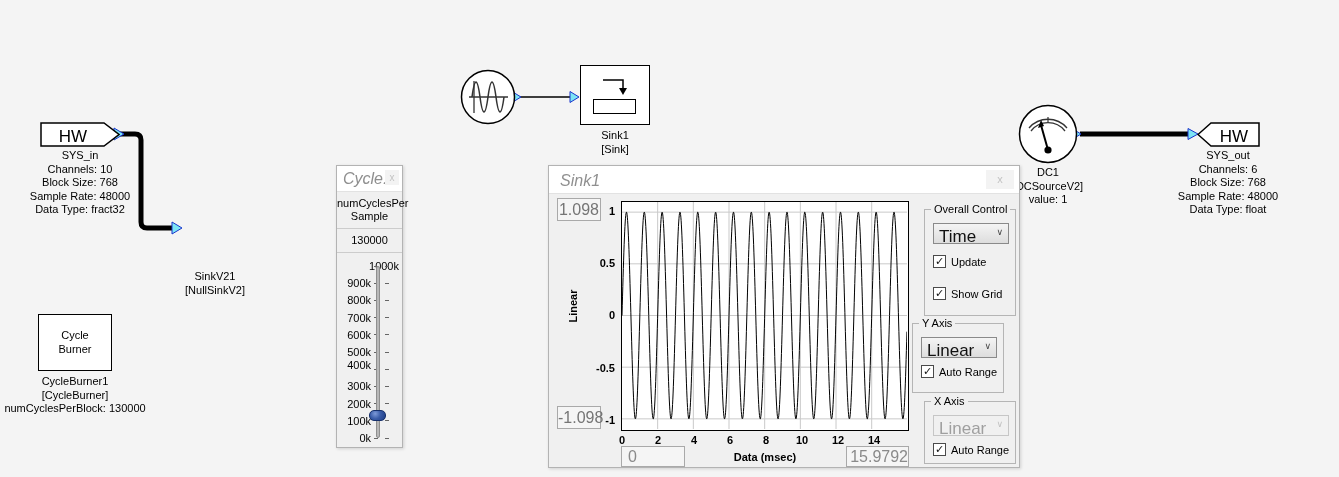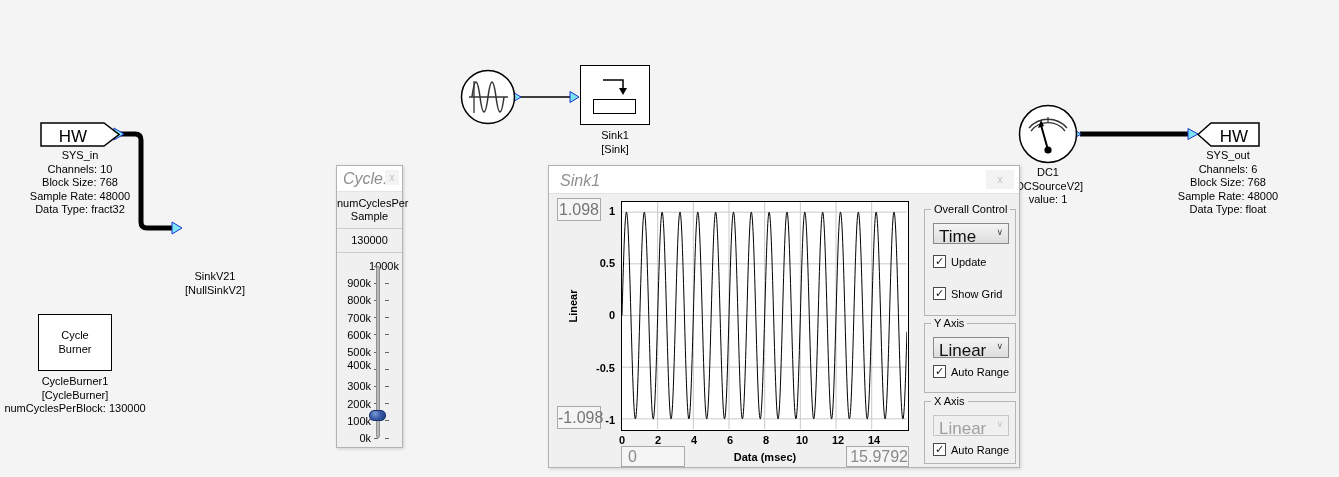--- a/index.html
+++ b/index.html
@@ -252,21 +252,21 @@
       <div class="cbrow" style="left:8px;top:45px;width:80px;">
         <span class="cb">✓</span>
         <span class="cb-lbl">Update</span>
       </div>
       <div class="cbrow" style="left:8px;top:77px;width:80px;">
         <span class="cb">✓</span>
         <span class="cb-lbl">Show Grid</span>
       </div>
     </div>
 
-    <div class="group" style="left:375px;top:157px;width:92px;height:70px;">
+    <div class="group" style="left:363px;top:157px;width:92px;height:70px;">
       <div class="group-label">Y Axis</div>
       <div class="dd" style="left:8px;top:13px;width:76px;">
         <span class="dd-txt">Linear</span>
         <span class="dd-ch">∨</span>
       </div>
       <div class="cbrow" style="left:8px;top:41px;width:80px;">
         <span class="cb">✓</span>
         <span class="cb-lbl">Auto Range</span>
       </div>
     </div>

